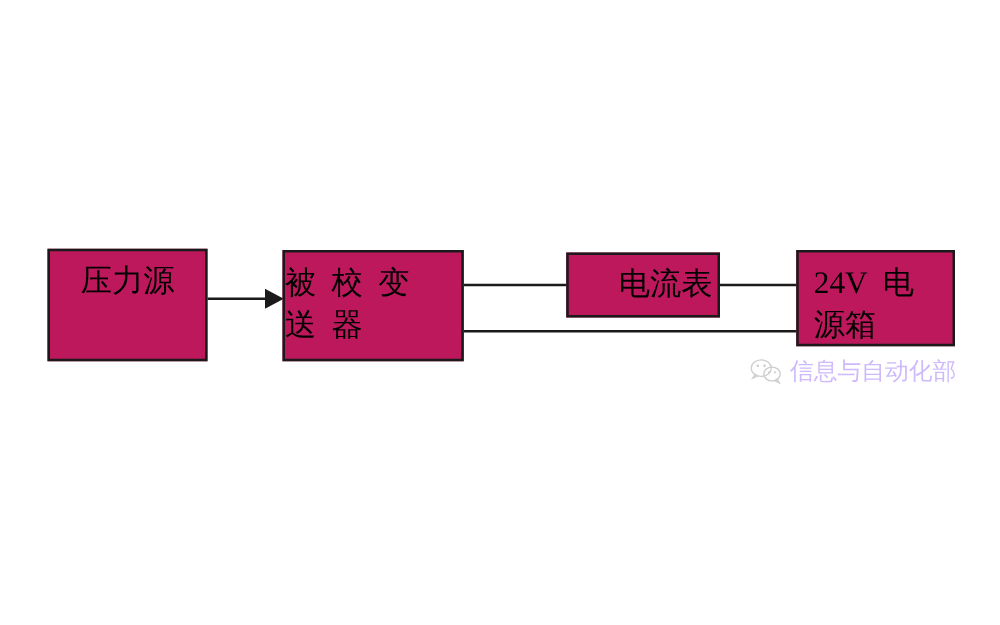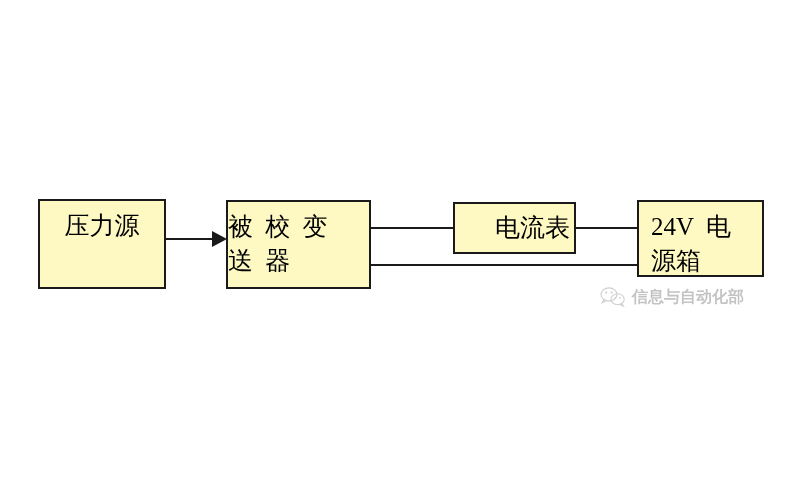--- a/index.html
+++ b/index.html
@@ -26,21 +26,21 @@
     position: absolute;
     background: #1a1a1a;
   }
   .wire-h { height: 2px; }
 
   
   .box {
     position: absolute;
     box-sizing: border-box;
     border: 2px solid #1a1a1a;
-    background: #fef9c3;
+    background: #be185d;
     color: #000000;
   }
   .box-text {
     position: absolute;
     left: 0;
     right: 0;
     font-family: "Liberation Serif", "DejaVu Serif", serif;
     font-size: 25px;
     line-height: 34px;
     color: #000000;
@@ -124,26 +124,25 @@
     left: 600px; top: 286px;
     display: flex;
     align-items: center;
     gap: 6px;
     opacity: 0.42;
     pointer-events: none;
   }
   #watermark-logo { display: block; }
   #watermark-text {
     font-family: "DejaVu Sans", sans-serif;
-    font-size: 16px;
+    font-size: 19px;
     line-height: 22px;
-    color: #737373;
+    color: #8b5cf6;
     letter-spacing: 0px;
     white-space: nowrap;
-    font-weight: bold;
   }
 </style>
 </head>
 <body>
 
 <div id="canvas">
 
   <div class="wire wire-h" id="wire-source-to-transmitter"></div>
   <div id="arrow-source-to-transmitter"></div>
 

